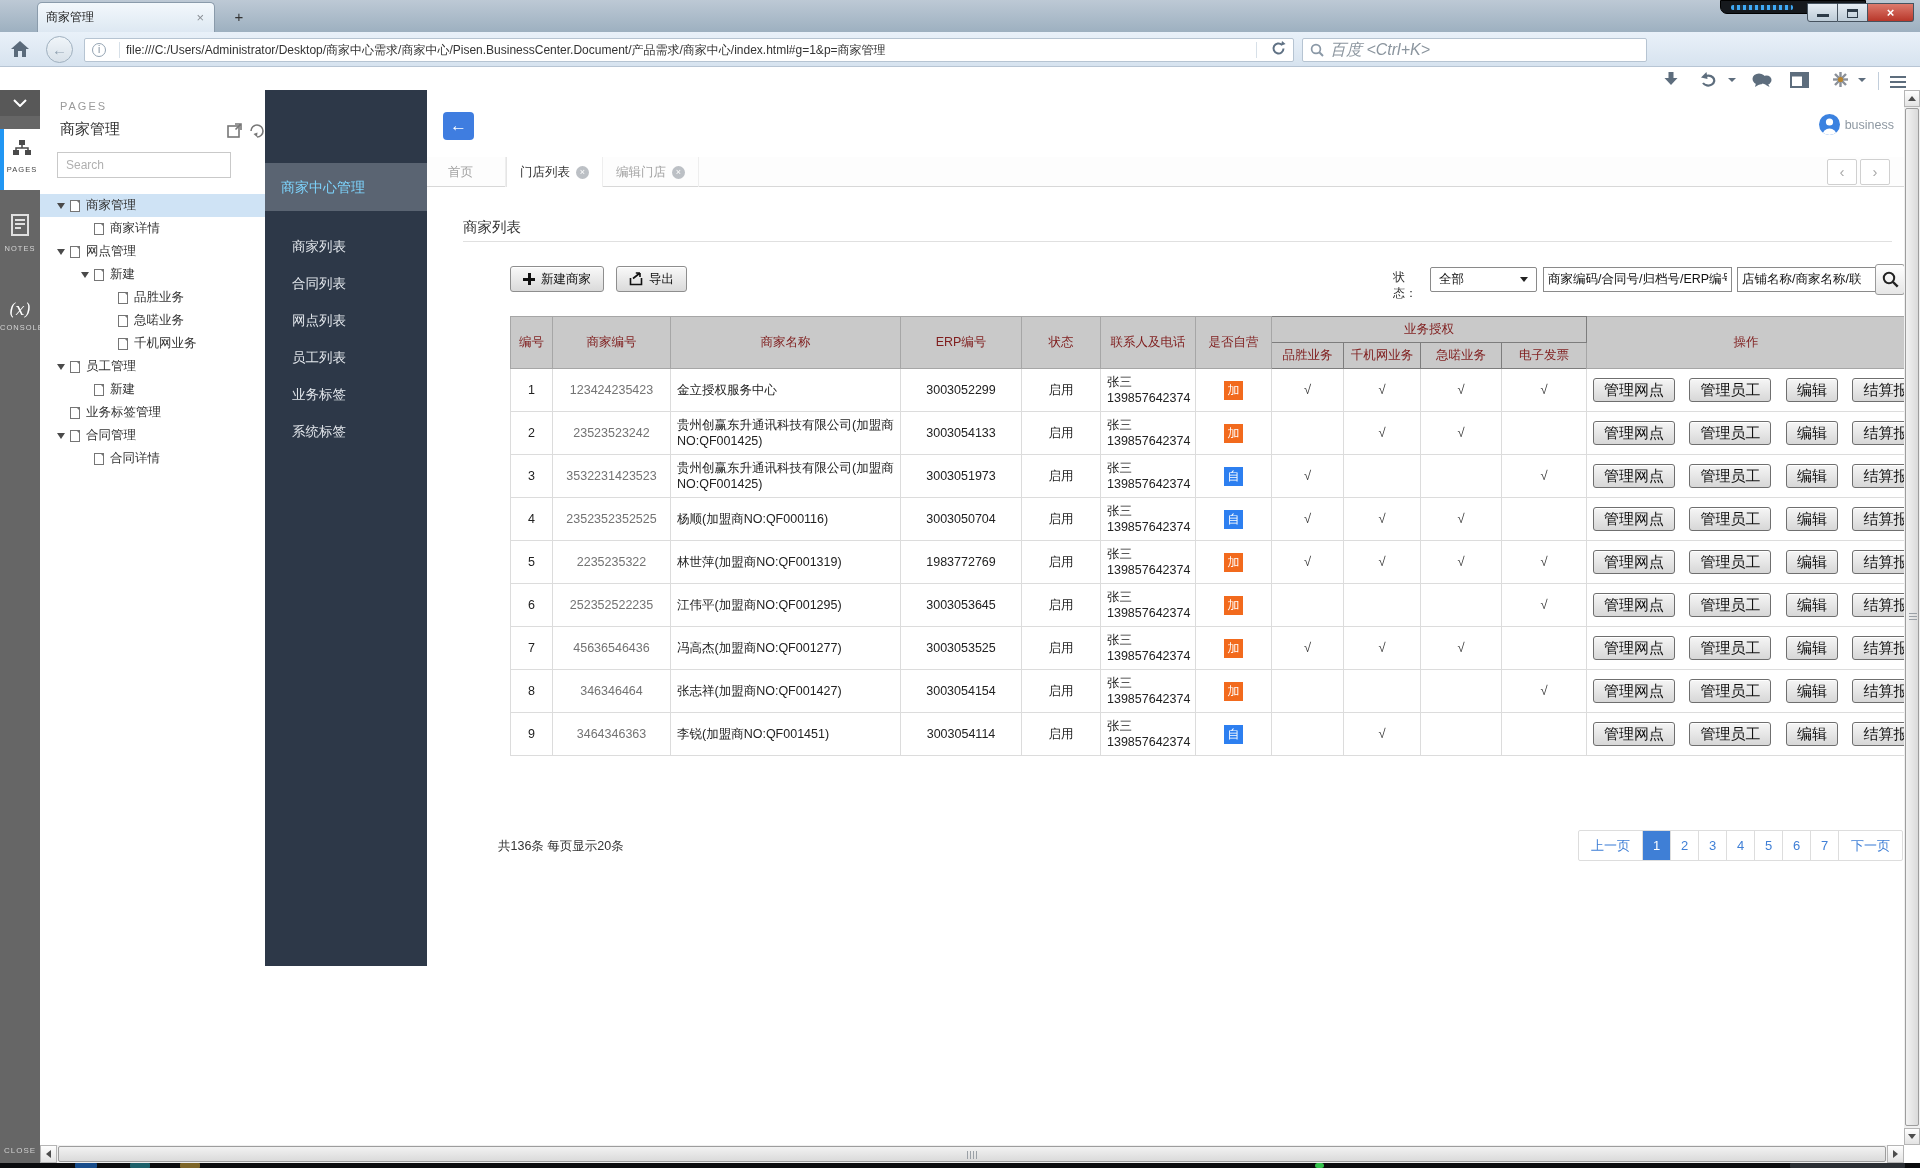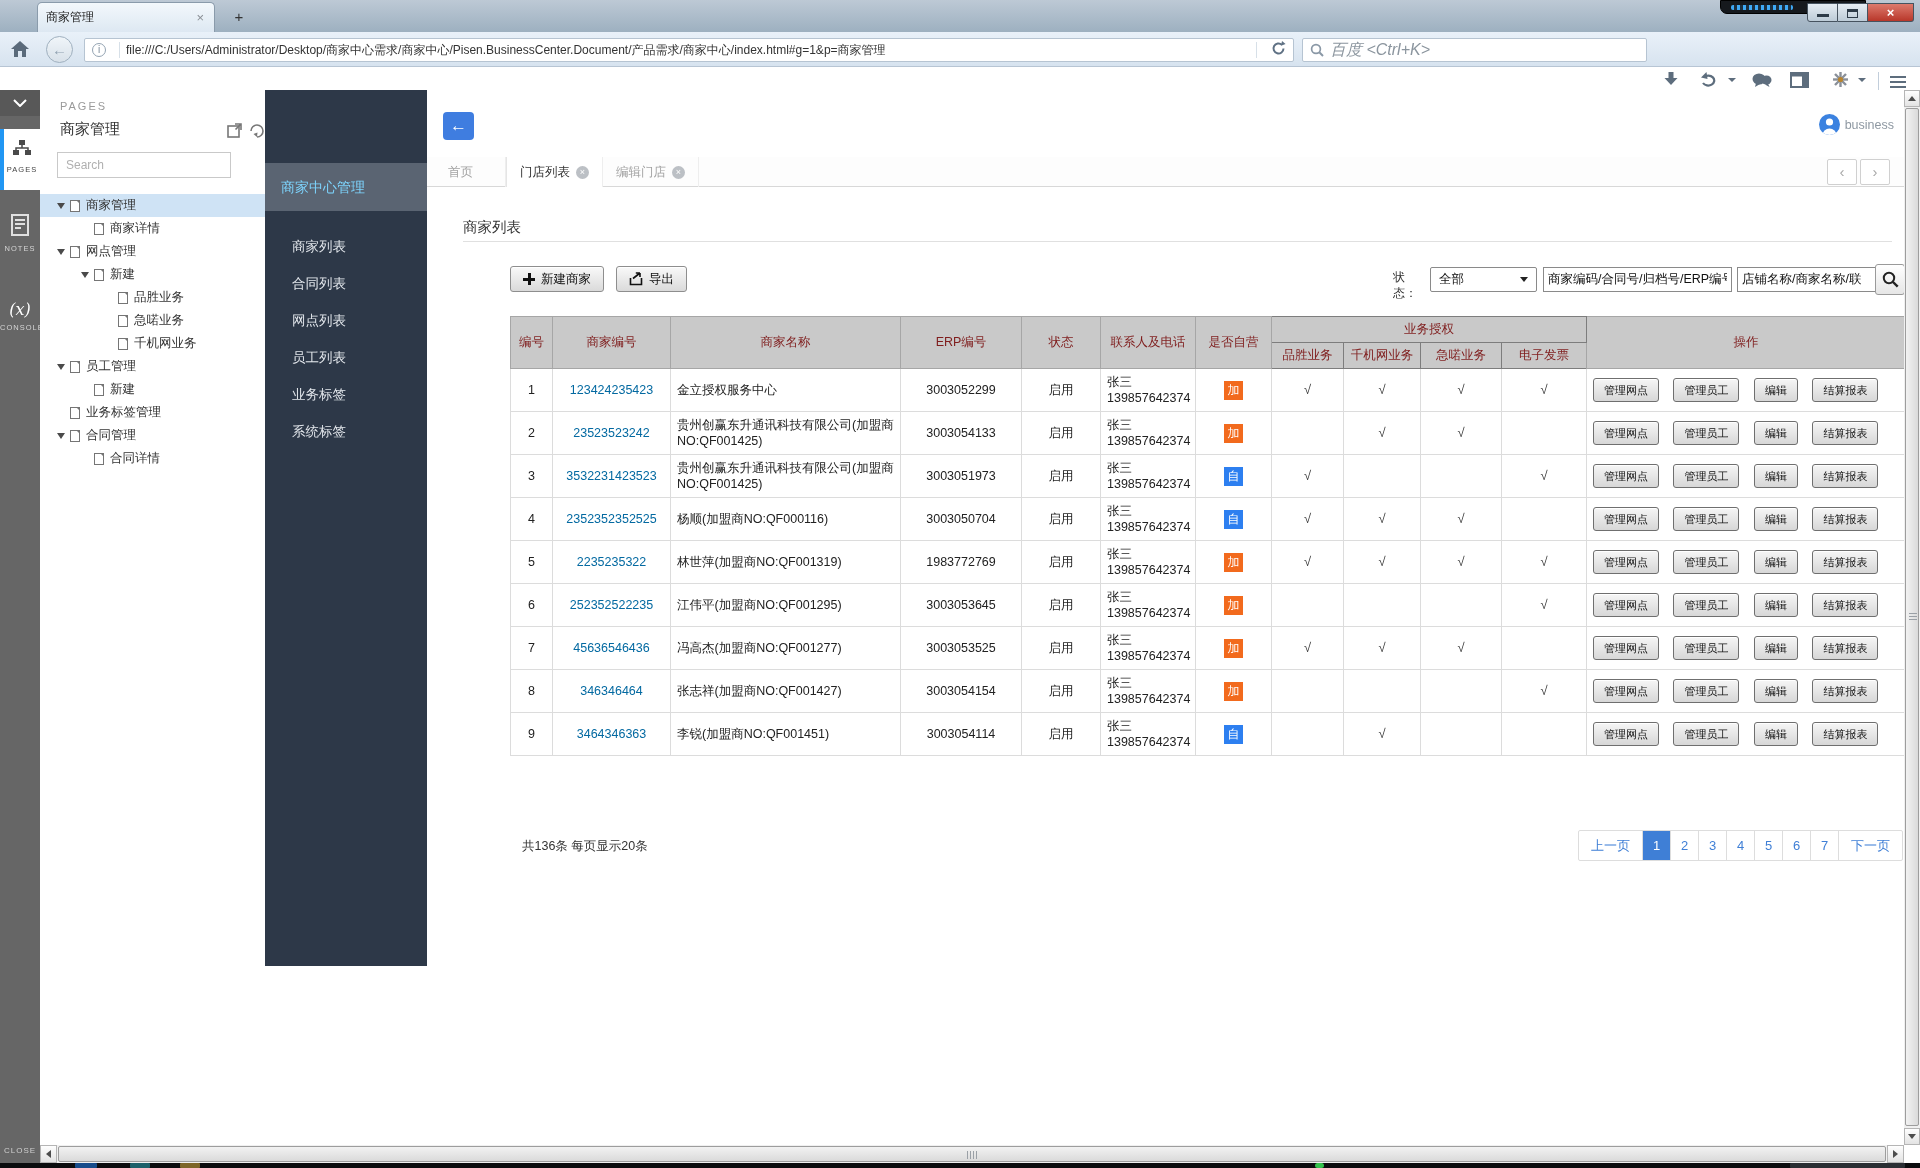--- a/index.html
+++ b/index.html
@@ -147,31 +147,31 @@
 
   
   table.grid{ position:absolute; left:83px; top:226px; width:1395px; border-collapse:collapse; table-layout:fixed; }
   .grid th{ background:#c9c9c9; border:1px solid #a6a6a6; font-weight:normal; font-size:12.5px; color:#7f1d1d;
             padding:4px 2px; }
   .grid th.grp, .grid th.sub{ border-color:#7d7d7d; }
   .grid th.r1{ height:28px; } .grid th.sub{ height:26px; }
   .grid td{ border:1px solid #dcdcdc; font-size:12.5px; color:#222; padding:5px 6px; background:#fff;
             vertical-align:middle; line-height:16px; }
   .grid td.c{ text-align:center; }
-  .grid td.code{ color:#0369a1; text-align:center; }
+  .grid td.code{ color:#737373; text-align:center; }
   .grid td.chk{ text-align:center; color:#3c3c3c; font-size:13px; }
   .badge{ display:inline-block; width:19px; height:19px; line-height:19px; text-align:center; color:#fff;
           font-size:12px; background:#f26a1d; }
   .badge.self{ background:#2d7ff0; }
   td.op{ white-space:nowrap; overflow:hidden; padding:6px 0 6px 6px; }
   .wbtn-sm{ background:linear-gradient(#f6f6f6,#d7d7d7); border:1px solid #6f6f6f; border-radius:3px;
-            box-shadow:inset 0 1px 0 #fff; font-size:11px; color:#111; height:24px; padding:0 10px;
+            box-shadow:inset 0 1px 0 #fff; font-size:15px; color:#111; height:24px; padding:0 10px;
             margin-right:11px; font-family:"Liberation Sans",sans-serif; }
 
-  .summary{ position:absolute; left:95px; top:748px; font-size:12.5px; color:#333; }
+  .summary{ position:absolute; left:71px; top:748px; font-size:12.5px; color:#333; }
   .pager{ position:absolute; right:1px; top:740px; display:flex; border:1px solid #ddd; border-radius:2px; background:#fff;}
   .pg{ min-width:28px; height:29px; line-height:29px; text-align:center; color:#3f7fd6; font-size:13px;
        border-left:1px solid #ddd; padding:0 5px; }
   .pg:first-child{ border-left:none; padding:0 12px; }
   .pg:last-child{ padding:0 12px; }
   .pg.active{ background:#3f7fd6; color:#fff; }
 
   
   .vscroll{ position:absolute; left:1904px; top:90px; width:16px; height:1055px; background:#f0f0f0; }
   .vs-btn{ position:absolute; left:0; width:16px; height:17px; background:linear-gradient(#fefefe,#e3e3e3);

